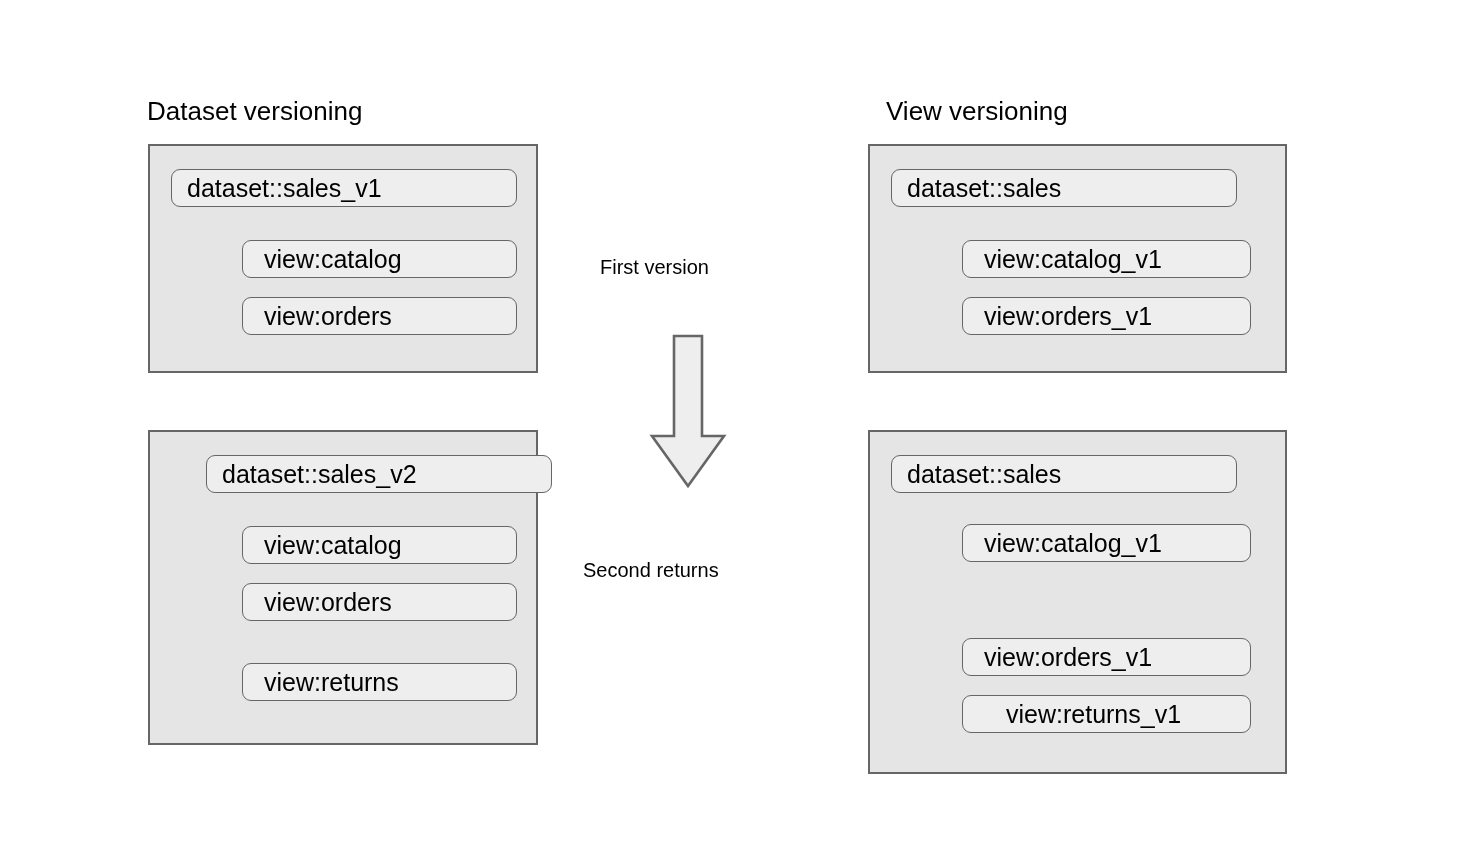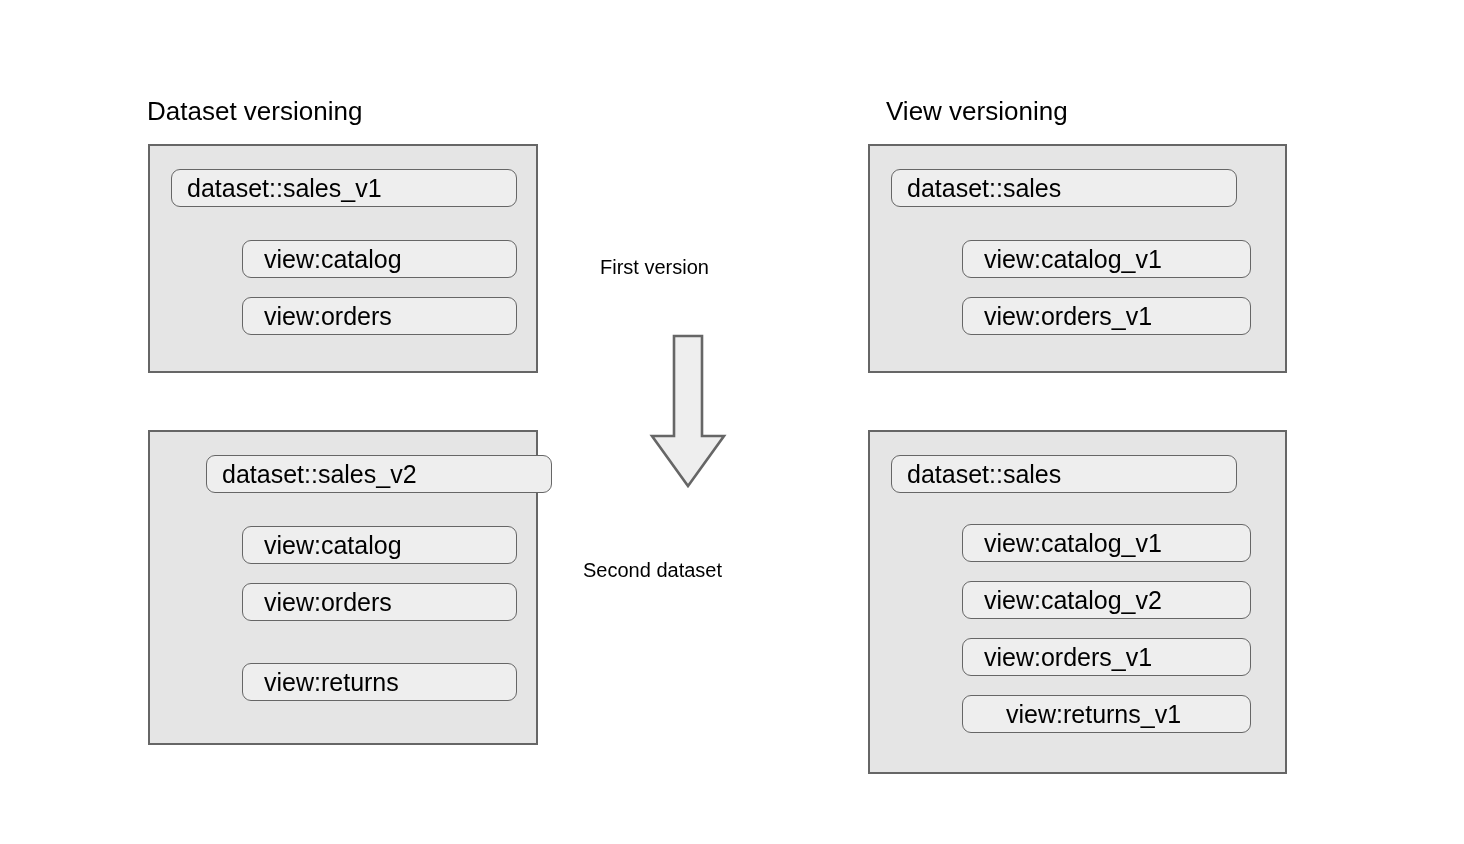--- a/index.html
+++ b/index.html
@@ -137,26 +137,25 @@
 
   <div class="group-box" id="box-view-v1">
     <div class="pill dataset">dataset::sales</div>
     <div class="pill view i0">view:catalog_v1</div>
     <div class="pill view i1">view:orders_v1</div>
   </div>
 
   <div class="group-box" id="box-view-v2">
     <div class="pill dataset">dataset::sales</div>
     <div class="pill view i0">view:catalog_v1</div>
-    <div class="pill view i1">view:catalog_v2</div>
     <div class="pill view i2">view:orders_v1</div>
     <div class="pill view i3">view:returns_v1</div>
   </div>
 
   <div class="center-label" id="label-first">First version</div>
 
   <svg id="version-arrow" viewBox="0 0 80 160">
     <polygon points="26,4 54,4 54,104 76,104 40,154 4,104 26,104" fill="#eeeeee" stroke="#666666" stroke-width="2.6" stroke-linejoin="miter"></polygon>
   </svg>
 
-  <div class="center-label" id="label-second">Second dataset</div>
+  <div class="center-label" id="label-second">Second returns</div>
 
 </div>
 
 </body></html>

